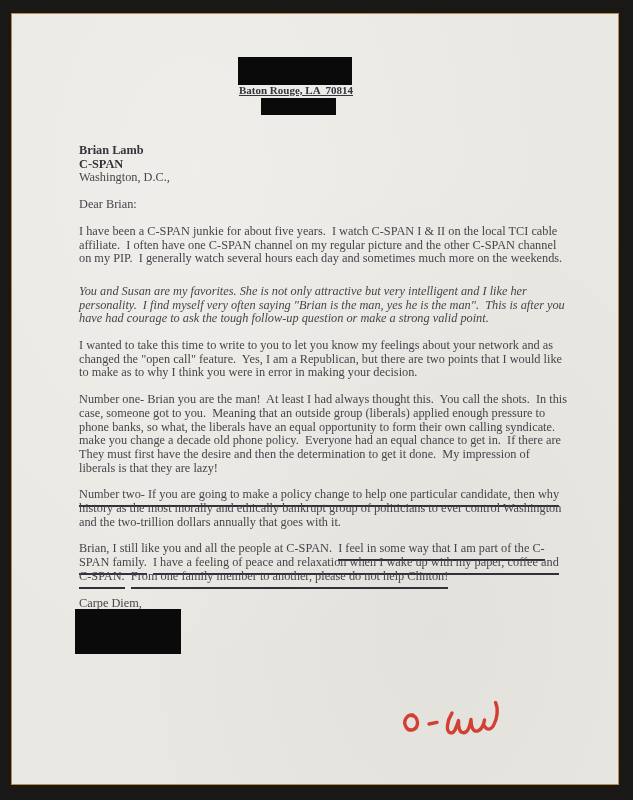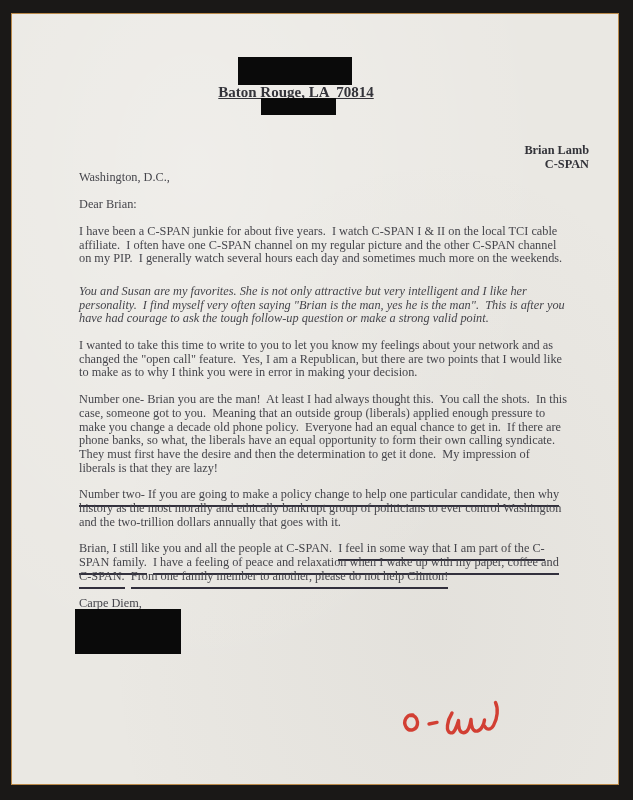--- a/index.html
+++ b/index.html
@@ -19,27 +19,27 @@
       radial-gradient(ellipse at 30% 20%, rgba(255,255,255,.25), rgba(255,255,255,0) 60%),
       radial-gradient(ellipse at 70% 80%, rgba(120,115,105,.06), rgba(0,0,0,0) 55%),
       var(--paper);
     border:1px solid var(--edge);
     box-sizing:border-box;
     color:var(--text);
   }
   .redaction{ background:var(--redact); position:absolute; }
   .letterhead-city{
     position:absolute; top:70px; left:203px; width:162px; text-align:center;
-    font-weight:bold; font-size:15px; color:var(--bold);
+    font-weight:bold; font-size:11px; color:var(--bold);
     text-decoration:underline; white-space:pre;
   }
   .content{ position:absolute; left:67px; top:130px; width:510px; }
   .line{ white-space:pre; font-size:12.3px; line-height:13.7px; }
   .blk{ margin:0 0 13px 0; }
-  .recipient .bold{ font-weight:bold; color:var(--bold);text-align:right; }
+  .recipient .bold{ font-weight:bold; color:var(--bold); }
   .para{ margin:0 0 13px 0; }
   .para + .para{ margin-top:0; }
   #letter-body .para:nth-child(2){ margin-top:19px;font-style:italic; }
   #letter-body .para:nth-child(6){ margin-top:3px; }
   .ink-underline{
     border-bottom:2px solid var(--ink);
     padding-bottom:4px;
   }
   .closing{ margin-top:3px; }
   .signature-redaction{
@@ -81,22 +81,22 @@
             <div class="line"><span>have had courage to ask the tough follow-up question or make a strong valid point.</span></div>
           </div>
           <div class="para">
             <div class="line"><span>I wanted to take this time to write to you to let you know my feelings about your network and as</span></div>
             <div class="line"><span>changed the "open call" feature.  Yes, I am a Republican, but there are two points that I would like</span></div>
             <div class="line"><span>to make as to why I think you were in error in making your decision.</span></div>
           </div>
           <div class="para">
             <div class="line"><span>Number one- Brian you are the man!  At least I had always thought this.  You call the shots.  In this</span></div>
             <div class="line"><span>case, someone got to you.  Meaning that an outside group (liberals) applied enough pressure to</span></div>
+            <div class="line"><span>phone banks, so what, the liberals have an equal opportunity to form their own calling syndicate.</span></div>
             <div class="line"><span>make you change a decade old phone policy.  Everyone had an equal chance to get in.  If there are</span></div>
-            <div class="line"><span>phone banks, so what, the liberals have an equal opportunity to form their own calling syndicate.</span></div>
             <div class="line"><span>They must first have the desire and then the determination to get it done.  My impression of</span></div>
             <div class="line"><span>liberals is that they are lazy!</span></div>
           </div>
           <div class="para">
             <div class="line"><span class="ink-underline">Number two- If you are going to make a policy change to help one particular candidate, then why</span></div>
             <div class="line"><span>history as the most morally and ethically bankrupt group of politicians to ever control Washington</span></div>
             <div class="line"><span>and the two-trillion dollars annually that goes with it.</span></div>
           </div>
           <div class="para">
             <div class="line"><span>Brian, I still like you and all the people at C-SPAN.  </span><span class="ink-underline">I feel in some way that I am part of the C-</span></div>

